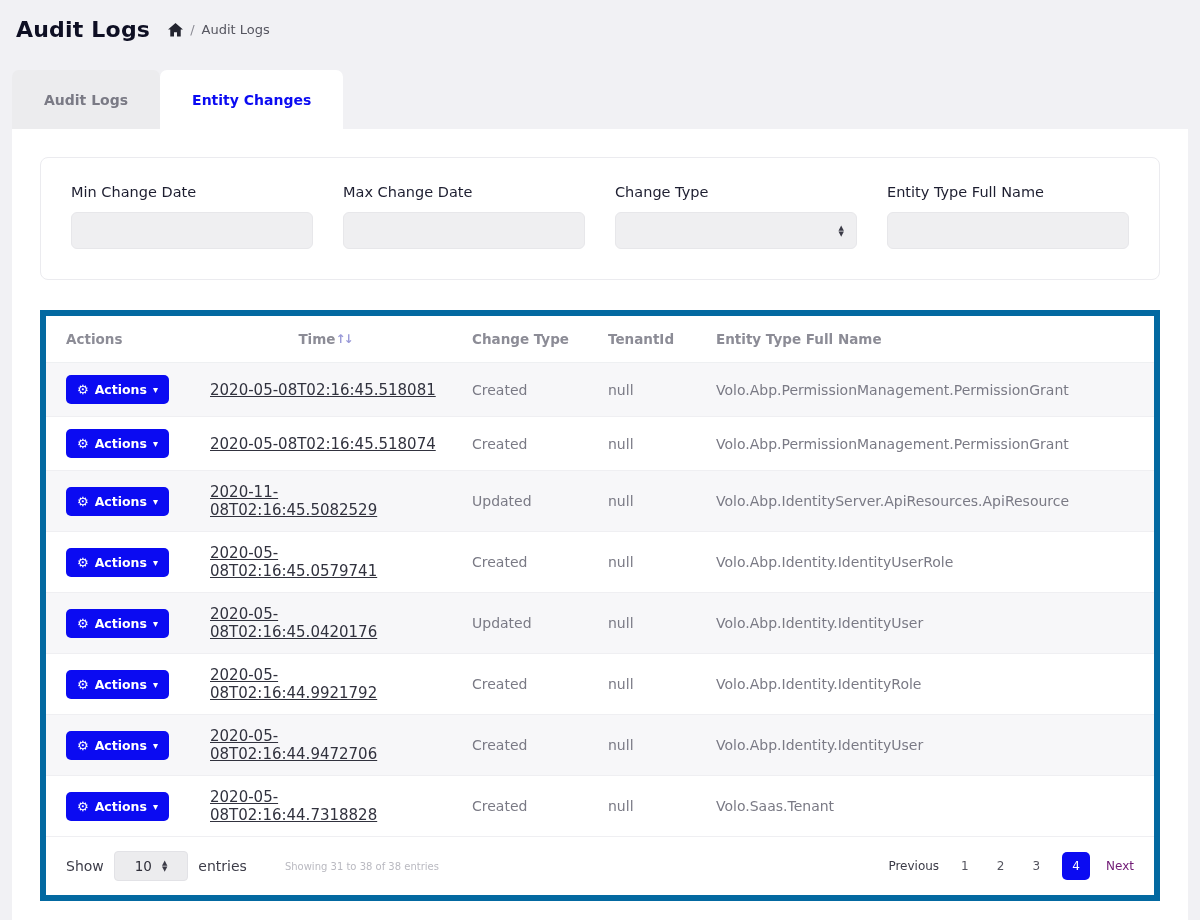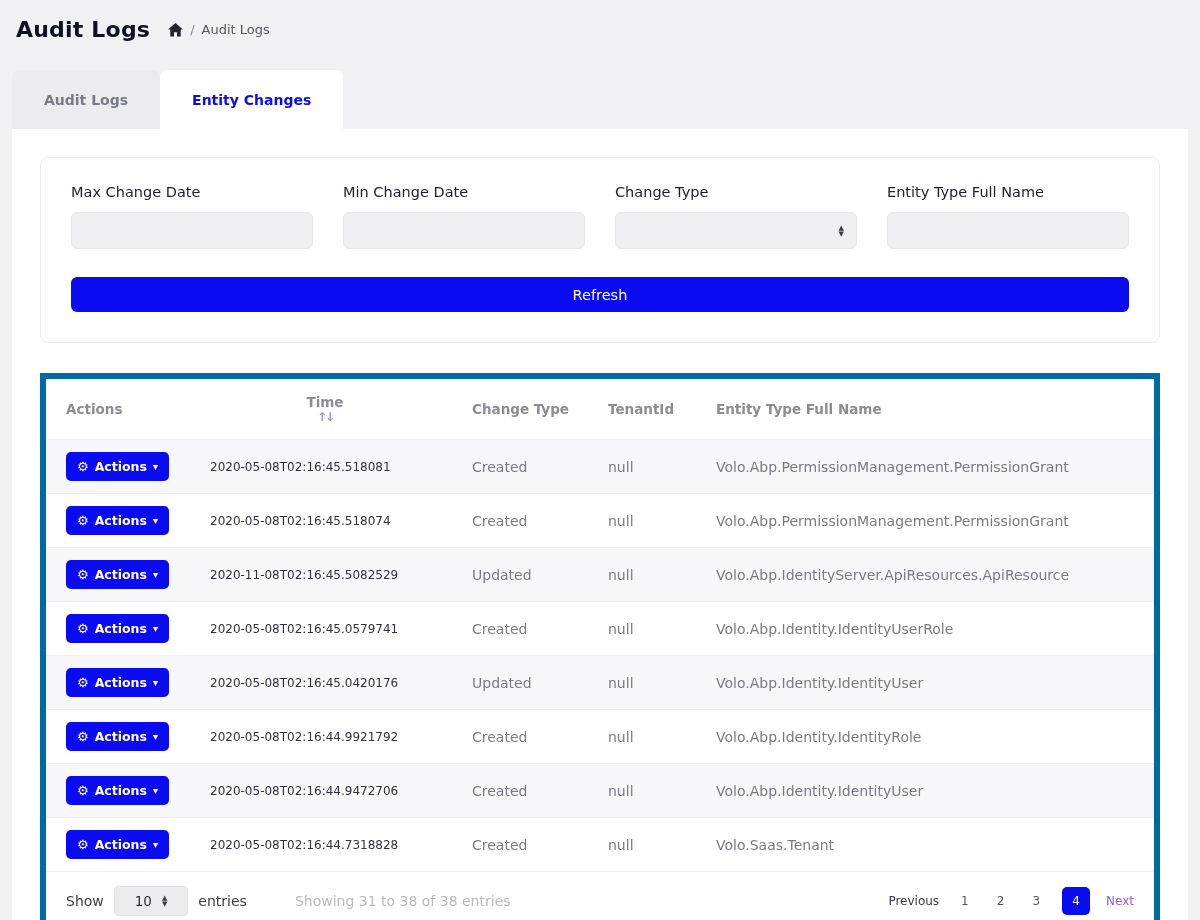--- a/index.html
+++ b/index.html
@@ -95,34 +95,34 @@
     color: #8c8c96;
     padding: 15px 16px;
     border-bottom: 1px solid #eef0f2;
     background: #ffffff;
     cursor: pointer;
   }
   th.col-actions { width: 148px; padding-left: 20px; }
   th.col-time { width: 262px; }
   th.col-changetype { width: 136px; }
   th.col-tenantid { width: 108px; }
-  .th-time-inner { display: flex; align-items: center; justify-content: center; flex-direction: column; }
+  .th-time-inner { display: flex; align-items: center; justify-content: center; }
   .sort-icon { font-size: 12px; color: #9a9ad8; letter-spacing: -2px; }
 
   tbody td {
     padding: 12px 16px;
     font-size: 14px;
     border-bottom: 1px solid #efeff2;
     vertical-align: middle;
     height: 50px;
   }
   tbody tr:nth-child(odd) { background: #f7f7f9; }
   tbody tr:nth-child(even) { background: #ffffff; }
   td.td-actions { padding-left: 20px; }
-  td.td-time { color: #31323e; font-size: 12px; }
+  td.td-time { color: #31323e; font-size: 15px; text-decoration: underline; }
   td.td-gray { color: #7a7a85; }
 
   .btn-actions {
     display: inline-flex; align-items: center; gap: 6px;
     background: var(--primary);
     color: #ffffff;
     border: none;
     border-radius: 5px;
     padding: 7px 11px;
     font-size: 12.5px;
@@ -144,33 +144,33 @@
   .pagesize-select {
     display: inline-flex; align-items: center; gap: 10px;
     background: #ececee;
     border: 1px solid #e2e2e6;
     border-radius: 4px;
     padding: 6px 20px;
     font-size: 13.5px;
     color: #2f2f3a;
     cursor: pointer;
   }
-  .summary { margin-left: 48px; font-size: 14px; color: #b9b9c0; }
+  .summary { margin-left: 38px; font-size: 10px; color: #b9b9c0; }
   .pagination { margin-left: auto; display: flex; align-items: center; gap: 16px; font-size: 12px; }
   .page-link { color: #3a3a46; cursor: pointer; }
   .page-num { color: #55555f; cursor: pointer; padding: 4px 6px; }
   .page-num.active {
     background: var(--primary);
     color: #ffffff;
     border-radius: 5px;
     width: 28px; height: 28px;
     display: inline-flex; align-items: center; justify-content: center;
     padding: 0;
   }
-  .page-link.disabled { color: #8b5cf6; cursor: default; }
+  .page-link.disabled { color: #701a75; cursor: default; }
 </style>
 </head>
 <body>
 
 <div class="page-header">
   <div class="page-title">Audit Logs</div>
   <div class="breadcrumb">
     <span class="home">
       <svg width="15" height="14" viewBox="0 0 16 15">
         <path d="M8 0 L16 7 H13.6 V14.5 H9.6 V10 H6.4 V14.5 H2.4 V7 H0 Z" fill="#23242f"></path>
@@ -184,43 +184,42 @@
 <div class="tabs">
   <div class="tab inactive">Audit Logs</div>
   <div class="tab active">Entity Changes</div>
 </div>
 
 <div class="panel">
 
   <div class="filter-card">
     <div class="filter-grid">
       <div class="filter-field">
+        <label>Min Change Date</label>
+        <input class="filter-input" type="text" value="" style="">
+      </div>
+      <div class="filter-field">
         <label>Max Change Date</label>
-        <input class="filter-input" type="text" value="" style="">
-      </div>
-      <div class="filter-field">
-        <label>Min Change Date</label>
         <input class="filter-input" type="text" value="" style="">
       </div>
       <div class="filter-field">
         <label>Change Type</label>
         <div class="filter-select">
           <span></span>
           <span class="updown-icon">
             <span>▲</span>
               <span>▼</span>
           </span>
         </div>
       </div>
       <div class="filter-field">
         <label>Entity Type Full Name</label>
         <input class="filter-input" type="text" value="" style="">
       </div>
     </div>
-    <button class="refresh-button">Refresh</button>
   </div>
 
   <div class="table-wrap">
     <table>
       <thead>
         <tr>
           <th class="col-actions">Actions</th>
           <th class="col-time">
             <span class="th-time-inner">
               <span>Time</span>

